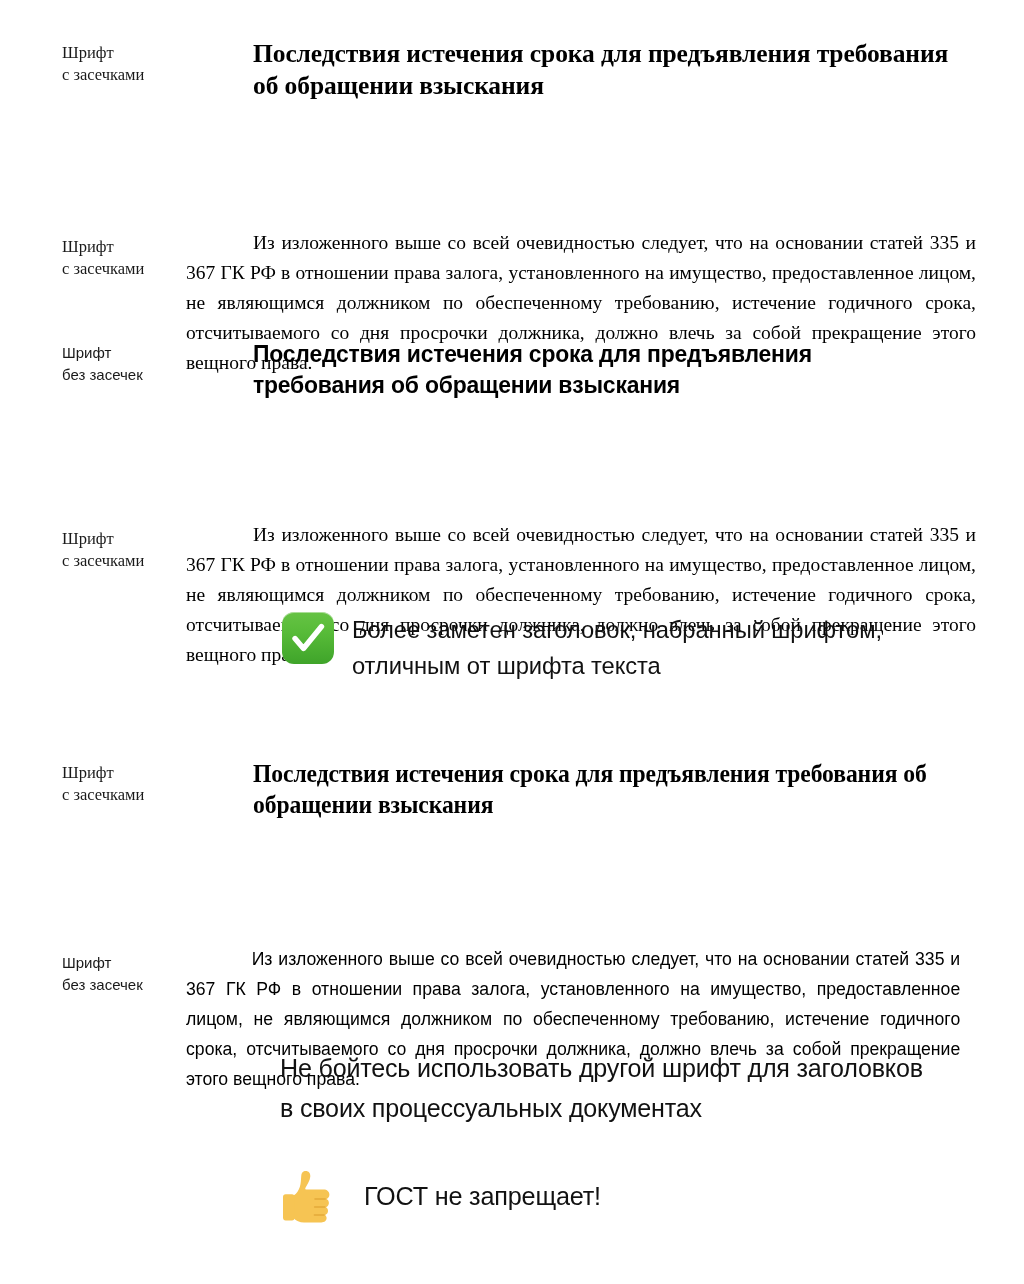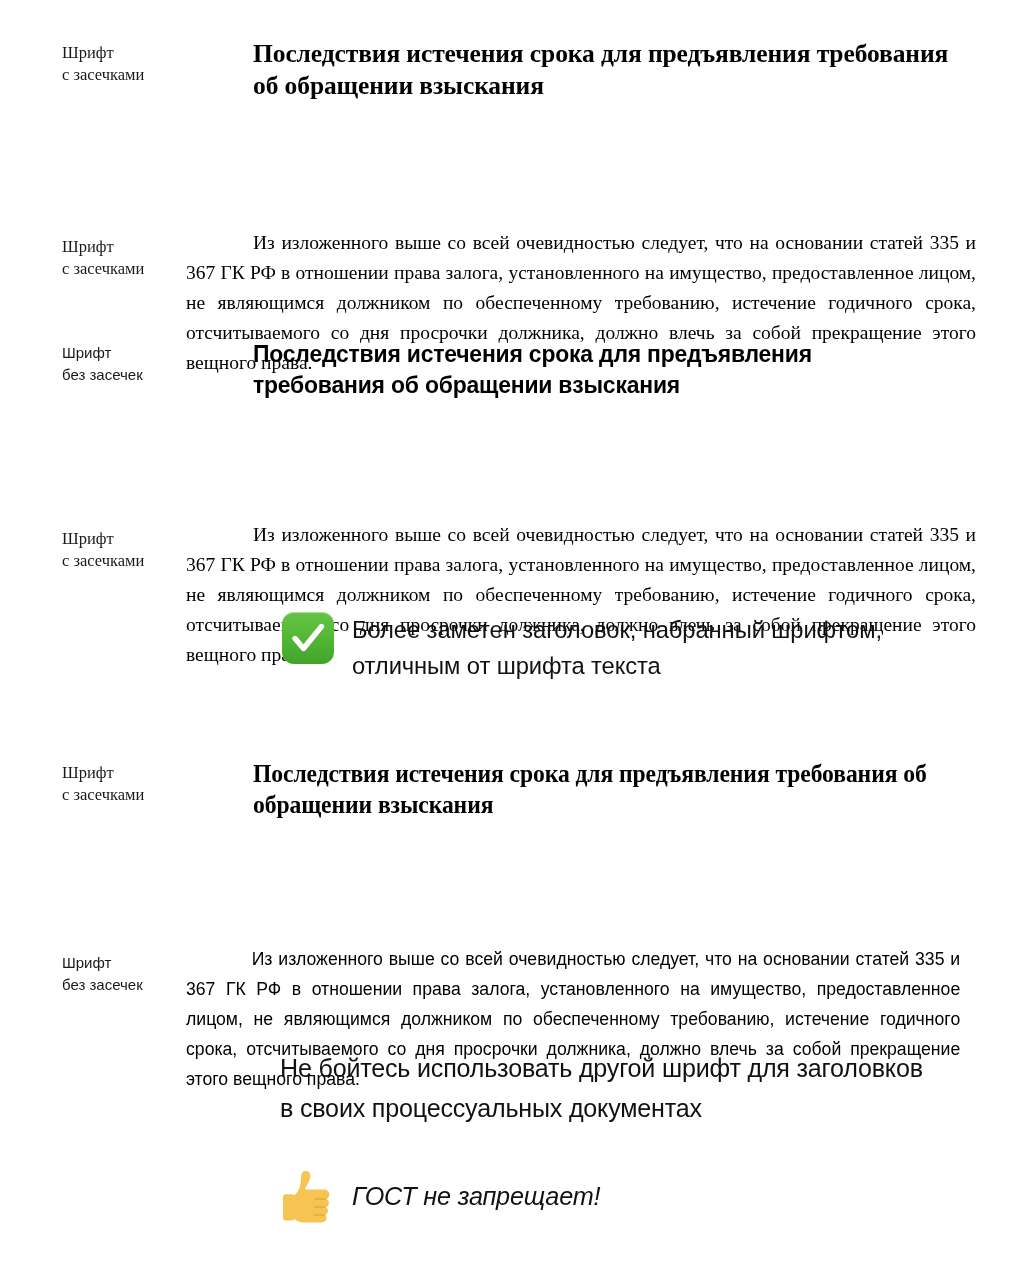--- a/index.html
+++ b/index.html
@@ -166,22 +166,21 @@
     position: absolute;
     left: 0; top: 0;
     width: 54px;
     height: 56px;
   }
 
   .thumbs-row {
     position: absolute;
     display: flex;
     align-items: center;
-    gap: 16px;
-    font-style: italic;
+    gap: 28px;
   }
   .thumbs-text {
     font-family: "Liberation Sans", "DejaVu Sans", sans-serif;
     font-size: 26px;
     line-height: 34px;
     color: #111111;
     letter-spacing: -0.2px;
     transform: scaleX(0.97);
     transform-origin: left center;
   }

